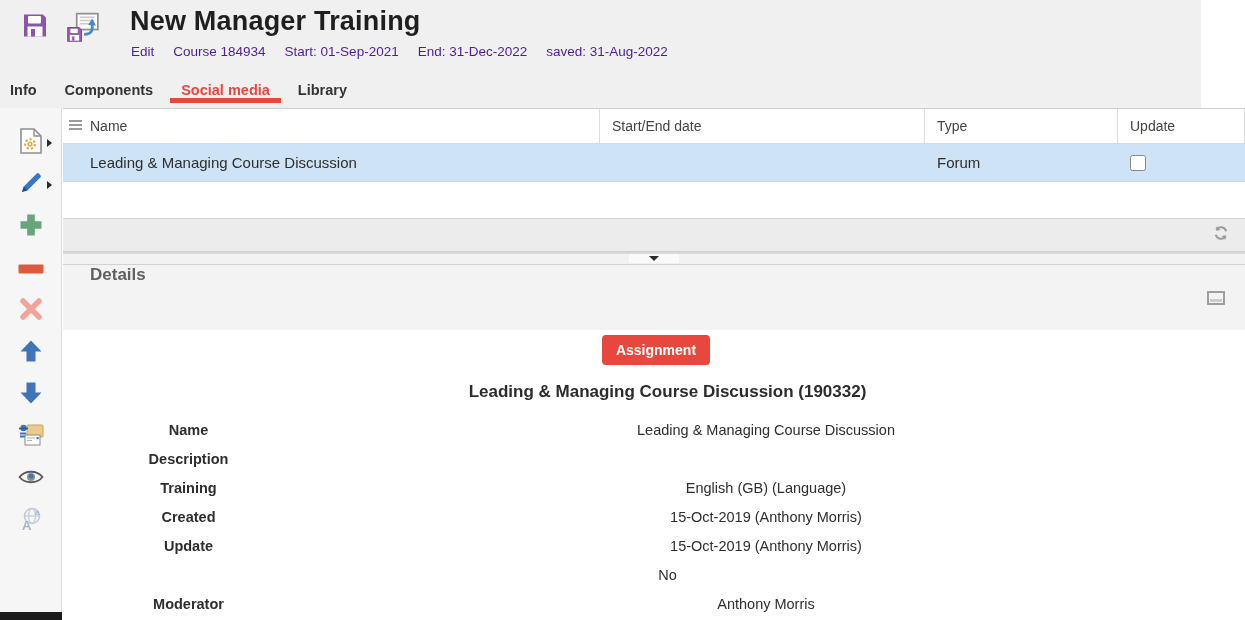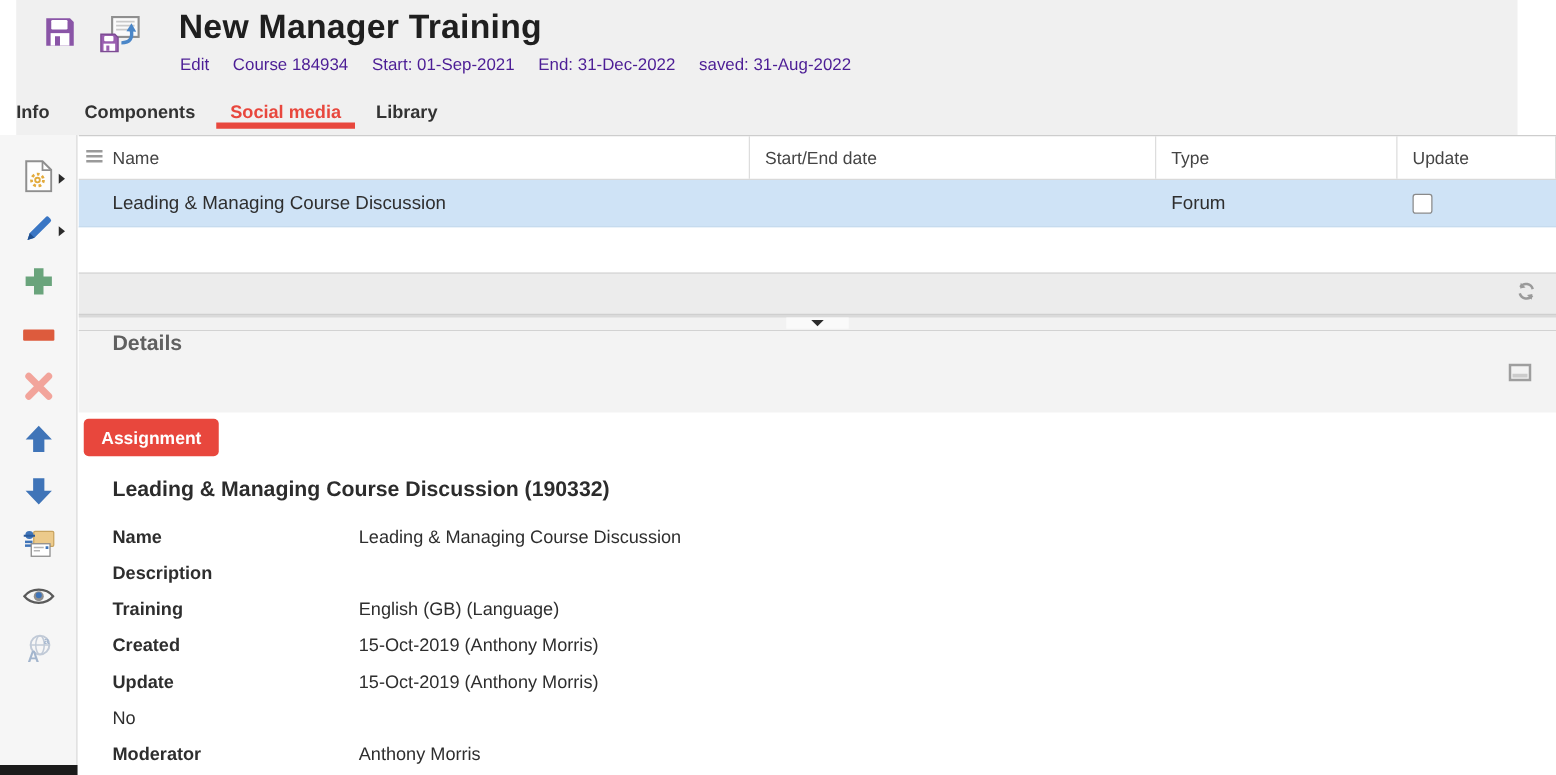--- a/index.html
+++ b/index.html
@@ -1,25 +1,25 @@
 <!DOCTYPE html>
 <html><head>
 <meta charset="utf-8">
 <style>
   * { margin:0; padding:0; box-sizing:border-box; }
   html,body { width:1245px; height:620px; font-family:"Liberation Sans", sans-serif; background:#fff; overflow:hidden; }
   .app { position:relative; width:1245px; height:620px; background:#fff; }
 
   
-  .top-header { position:absolute; top:0; left:13px; width:1201px; height:108px; background:#f0f0f0; }
+  .top-header { position:absolute; top:0; left:0; width:1201px; height:108px; background:#f0f0f0; }
   .save-icons { position:absolute; top:12px; left:22px; display:flex; gap:16px; align-items:flex-start; }
   .icon-btn { cursor:pointer; display:inline-flex; }
   .page-title { position:absolute; left:130px; top:6px; font-size:27px; font-weight:bold; color:#1f1f1f; letter-spacing:.2px; }
   .meta-row { position:absolute; left:131px; top:44px; display:flex; gap:19px; font-size:13.5px; color:#4c1d95; }
-  .tabs { position:absolute; left:0; bottom:0; height:36px; display:flex; align-items:center; }
+  .tabs { position:absolute; left:0; bottom:0; height:36px; display:flex; align-items:center; padding-left:10px; }
   .tab { position:relative; font-size:14.5px; font-weight:bold; color:#333; margin-right:28px; cursor:pointer; height:36px; display:flex; align-items:center; }
   .tab.active { color:#e8473d; }
   .tab.active::after { content:""; position:absolute; left:-11px; right:-11px; bottom:5px; height:5px; background:#e8473d; }
 
   
   .sidebar { position:absolute; top:108px; left:0; width:62px; height:512px; background:#f6f6f6; border-right:1px solid #dcdcdc; padding-top:14px; }
   .sb-row { position:relative; height:42px; display:flex; align-items:center; justify-content:center; cursor:pointer; }
   .flyout { position:absolute; right:9px; top:50%; margin-top:-4px; width:0; height:0; border-left:5px solid #2b2b2b; border-top:4px solid transparent; border-bottom:4px solid transparent; }
   .sidebar-footer { position:absolute; bottom:0; left:0; width:62px; height:8px; background:#1b1b1b; }
 
@@ -46,21 +46,21 @@
   .splitter { position:relative; height:13px; background:#f2f2f2; border-bottom:1px solid #d2d2d2; border-top:2px solid #dadada; cursor:row-resize; }
   .splitter-handle { position:absolute; left:50%; top:0; transform:translateX(-50%); width:50px; height:9px; background:#fafafa; display:flex; align-items:center; justify-content:center; }
   .splitter-handle::after { content:""; width:0; height:0; border-top:5px solid #2b2b2b; border-left:5px solid transparent; border-right:5px solid transparent; }
 
   
   .details-header { position:relative; height:65px; background:#f3f3f3; display:flex; align-items:flex-start; }
   .details-title { font-size:17px; font-weight:bold; color:#606060; margin-left:27px; }
   .maximize-icon { position:absolute; right:20px; top:50%; transform:translateY(-50%); width:18px; height:14px; border:2px solid #9e9e9e; background:#f3f3f3; display:flex; flex-direction:column; justify-content:flex-end; cursor:pointer; }
   .maximize-icon i { display:block; height:3px; background:#cccccc; margin:0 1px 1px 1px; }
 
-  .details-body { background:#fff; height:290px; }
+  .details-body { background:#fff; height:290px;text-align:center; }
   .badge { display:inline-block; margin:5px 0 0 4px; background:#e8473d; color:#fff; font-size:14px; font-weight:bold; padding:7px 14px; border-radius:4px; }
   .details-heading { margin:17px 0 0 27px; font-size:17px; font-weight:bold; color:#2c2c2c; }
   .fields { margin:13px 0 0 27px; }
   .field-row { display:flex; height:29px; align-items:center; font-size:14.5px; color:#2e2e2e; }
   .field-label { width:197px; font-weight:bold; }
   .field-value { flex:1; }
 </style>
 </head>
 <body>
 

